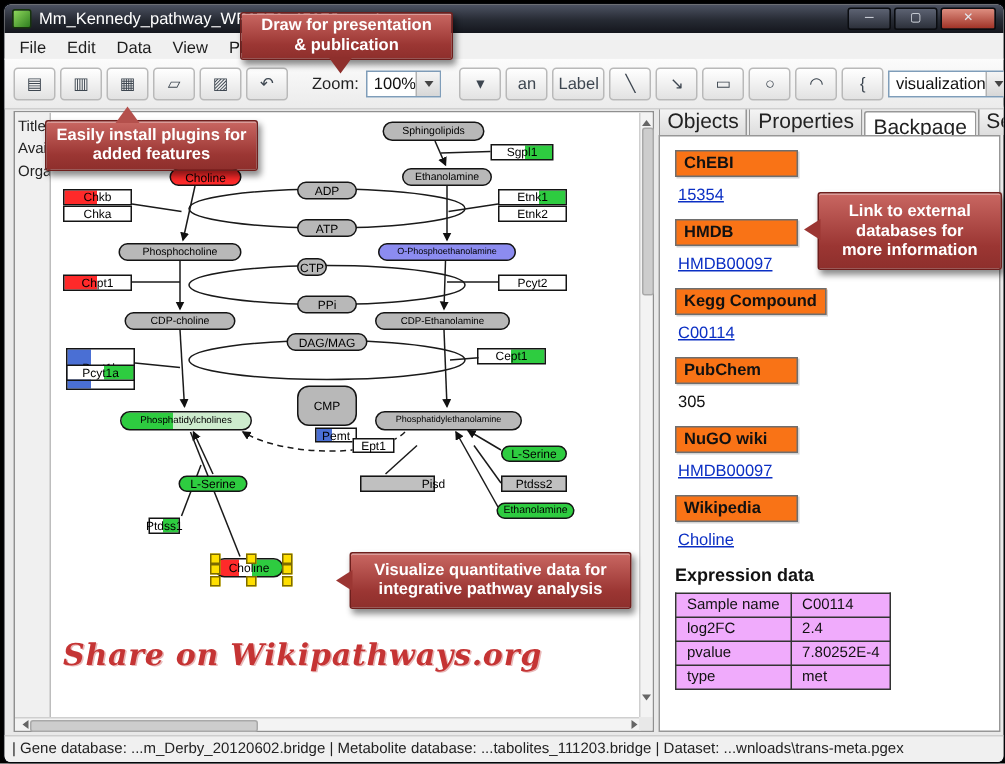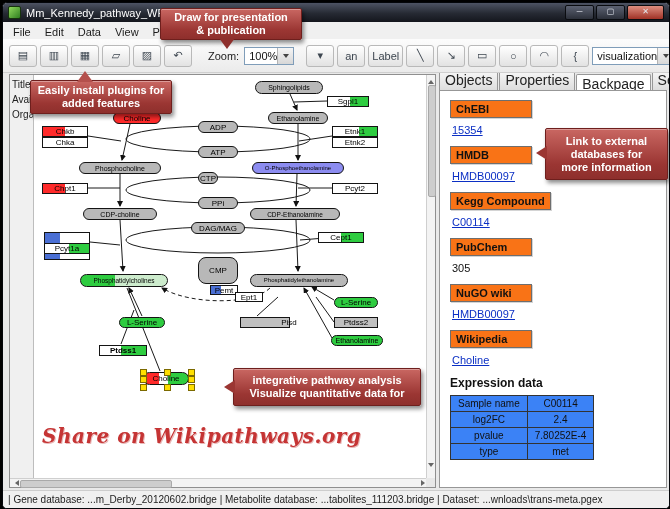--- a/index.html
+++ b/index.html
@@ -46,21 +46,21 @@
   .tabs{display:flex;gap:1px;height:16px;align-items:flex-end}
   .tab{border:1px solid #979797;border-bottom:none;background:linear-gradient(#f7f7f7,#dddddd);padding:1px 5px 2px 5px;font-size:14px;color:#222;border-radius:2px 2px 0 0;cursor:default}
   .tab.active{background:#fff;height:12px}
   .panel-content{position:absolute;left:0;right:0;top:16px;bottom:0;background:#fff;border:1px solid #979797;overflow:hidden;padding:9px 10px;box-sizing:border-box}
   .bp-header{border:1px solid #6e6e6e;background:#f97316;font-weight:bold;font-size:11px;color:#111;padding:2px 5px;width:max-content;min-width:70px;box-shadow:1px 1px 0 #d4d4d4}
   .bp-link{color:#0b2fc4;text-decoration:underline;font-size:11px;display:block;margin:6px 0 10px 2px;width:max-content}
   .bp-value{font-size:11px;color:#111;margin:6px 0 10px 2px}
   .exp-title{font-weight:bold;font-size:12px;color:#111;margin-top:2px}
   .gene-id{font-weight:bold;font-size:10px;color:#111;margin-top:16px}
   table.exp{border-collapse:collapse;margin-top:5px}
-  table.exp td{border:1px solid #333;font-size:10px;color:#111;padding:2px 7px;text-align:center;min-width:42px;background:#3b82f6}
+  table.exp td{border:1px solid #333;font-size:10px;color:#111;padding:2px 7px;text-align:left;min-width:42px;background:#f0abfc}
   
   .statusbar{position:absolute;left:0;right:0;bottom:0;height:17px;background:#f0f0f0;border-top:1px solid #cdcdcd;font-size:10px;color:#222;display:flex;align-items:center;padding:0 5px;white-space:nowrap;overflow:hidden;z-index:4}
   
   .callout{position:absolute;background:linear-gradient(180deg,#c96762,#9b3633 70%,#8e2f2c);border:1px solid #6e1f1d;color:#fff;font-weight:bold;font-size:11px;text-align:center;display:flex;flex-direction:column;justify-content:center;line-height:13px;border-radius:2px;box-shadow:2px 3px 4px rgba(0,0,0,.45), inset 0 1px 0 rgba(255,255,255,.35);z-index:50}
   .ptr{position:absolute;width:0;height:0}
   .ptr-down{bottom:-10px;border-left:8px solid transparent;border-right:8px solid transparent;border-top:11px solid #8e2f2c}
   .ptr-up{top:-10px;border-left:8px solid transparent;border-right:8px solid transparent;border-bottom:11px solid #b4504c}
   .ptr-left{left:-10px;border-top:7px solid transparent;border-bottom:7px solid transparent;border-right:11px solid #9b3633}
 </style>
 </head>
@@ -186,21 +186,21 @@
           <div class="node gene" style="left: 34px; top: 156.5px; width: 46px; height: 28px; background: linear-gradient(90deg, rgb(74, 111, 212) 35%, rgb(255, 255, 255) 35%); font-size: 8px;">Pcyt1b</div>
           <div class="node gene" style="left: 34px; top: 167.5px; width: 46px; height: 11px; background: linear-gradient(90deg, rgb(255, 255, 255) 55%, rgb(46, 204, 64) 55%); font-size: 8px;">Pcyt1a</div>
           <div class="node gene" style="left: 308px; top: 156.5px; width: 46px; height: 11px; background: linear-gradient(90deg, rgb(255, 255, 255) 50%, rgb(46, 204, 64) 50%); font-size: 8px;">Cept1</div>
           <div class="node pill" style="left: 188px; top: 172px; width: 40px; height: 27px; background: rgb(184, 184, 184); font-size: 8px; margin-top: 10px;">CMP</div>
           <div class="node pill" style="left: 70px; top: 198.5px; width: 88px; height: 13px; background: linear-gradient(90deg, rgb(46, 204, 64) 40%, rgb(205, 236, 205) 40%); font-size: 6.5px;">Phosphatidylcholines</div>
           <div class="node pill" style="left: 240px; top: 198.5px; width: 98px; height: 13px; background: rgb(184, 184, 184); font-size: 6px;">Phosphatidylethanolamine</div>
           <div class="node gene" style="left: 200px; top: 210px; width: 28px; height: 10px; background: linear-gradient(90deg, rgb(74, 111, 212) 40%, rgb(255, 255, 255) 40%); font-size: 8px;">Pemt</div>
           <div class="node gene" style="left: 225px; top: 217px; width: 28px; height: 10px; background: rgb(255, 255, 255); font-size: 8px;">Ept1</div>
           <div class="node gene" style="left: 230px; top: 241.5px; width: 34px; height: 11px; background: rgb(192, 192, 192); font-size: 8px; padding-left: 48px;">Pisd</div>
           <div class="node pill" style="left: 109px; top: 241.5px; width: 46px; height: 11px; background: rgb(46, 204, 64); font-size: 8px;">L-Serine</div>
-          <div class="node gene" style="left: 89px; top: 269.5px; width: 48px; height: 11px; background: linear-gradient(90deg, rgb(255, 255, 255) 45%, rgb(46, 204, 64) 45%); font-size: 8px; font-weight: bold;">Ptdss1</div>
+          <div class="node gene" style="left: 89px; top: 269.5px; width: 21px; height: 11px; background: linear-gradient(90deg, rgb(255, 255, 255) 45%, rgb(46, 204, 64) 45%); font-size: 8px;">Ptdss1</div>
           <div class="node pill" style="left: 324px; top: 221.5px; width: 44px; height: 11px; background: rgb(46, 204, 64); font-size: 8px;">L-Serine</div>
           <div class="node gene" style="left: 324px; top: 241.5px; width: 44px; height: 11px; background: rgb(192, 192, 192); font-size: 8px;">Ptdss2</div>
           <div class="node pill" style="left: 321px; top: 259.5px; width: 52px; height: 11px; background: rgb(46, 204, 64); font-size: 7px;">Ethanolamine</div>
           <div class="node pill" style="left: 133px; top: 296.5px; width: 46px; height: 13px; background: linear-gradient(90deg, rgb(255, 42, 42) 35%, rgb(255, 255, 255) 35%, rgb(255, 255, 255) 55%, rgb(46, 204, 64) 55%); font-size: 8px;">Choline<div class="handle" style="left: -4px; top: -4px;"></div><div class="handle" style="left: -4px; top: 3.5px;"></div><div class="handle" style="left: -4px; top: 11px;"></div><div class="handle" style="left: 20px; top: -4px;"></div><div class="handle" style="left: 20px; top: 11px;"></div><div class="handle" style="left: 44px; top: -4px;"></div><div class="handle" style="left: 44px; top: 3.5px;"></div><div class="handle" style="left: 44px; top: 11px;"></div></div>
         </div>
       <div class="vscroll">
         <div class="sb-btn" style="top:0">
             <span class="tri" style="left:1px;top:2px;border-bottom:4px solid #666"></span>
           </div>
         <div class="thumb-v"></div>
@@ -296,18 +296,18 @@
         <div>added features</div>
         <span class="ptr ptr-up" style="left: 46px;"></span>
       </div>
       <div class="callout" style="left: 545px; top: 128px; width: 121px; height: 50px;">
         <div>Link  to external</div>
         <div>databases  for</div>
         <div>more information</div>
         <span class="ptr ptr-left" style="top: 17px;"></span>
       </div>
       <div class="callout" style="left: 233px; top: 368px; width: 186px; height: 36px;">
+        <div>Visualize quantitative  data  for</div>
         <div>integrative pathway analysis</div>
-        <div>Visualize quantitative  data  for</div>
         <span class="ptr ptr-left" style="top: 11px;"></span>
       </div>
     </div>
 </div>
 
 </body></html>

